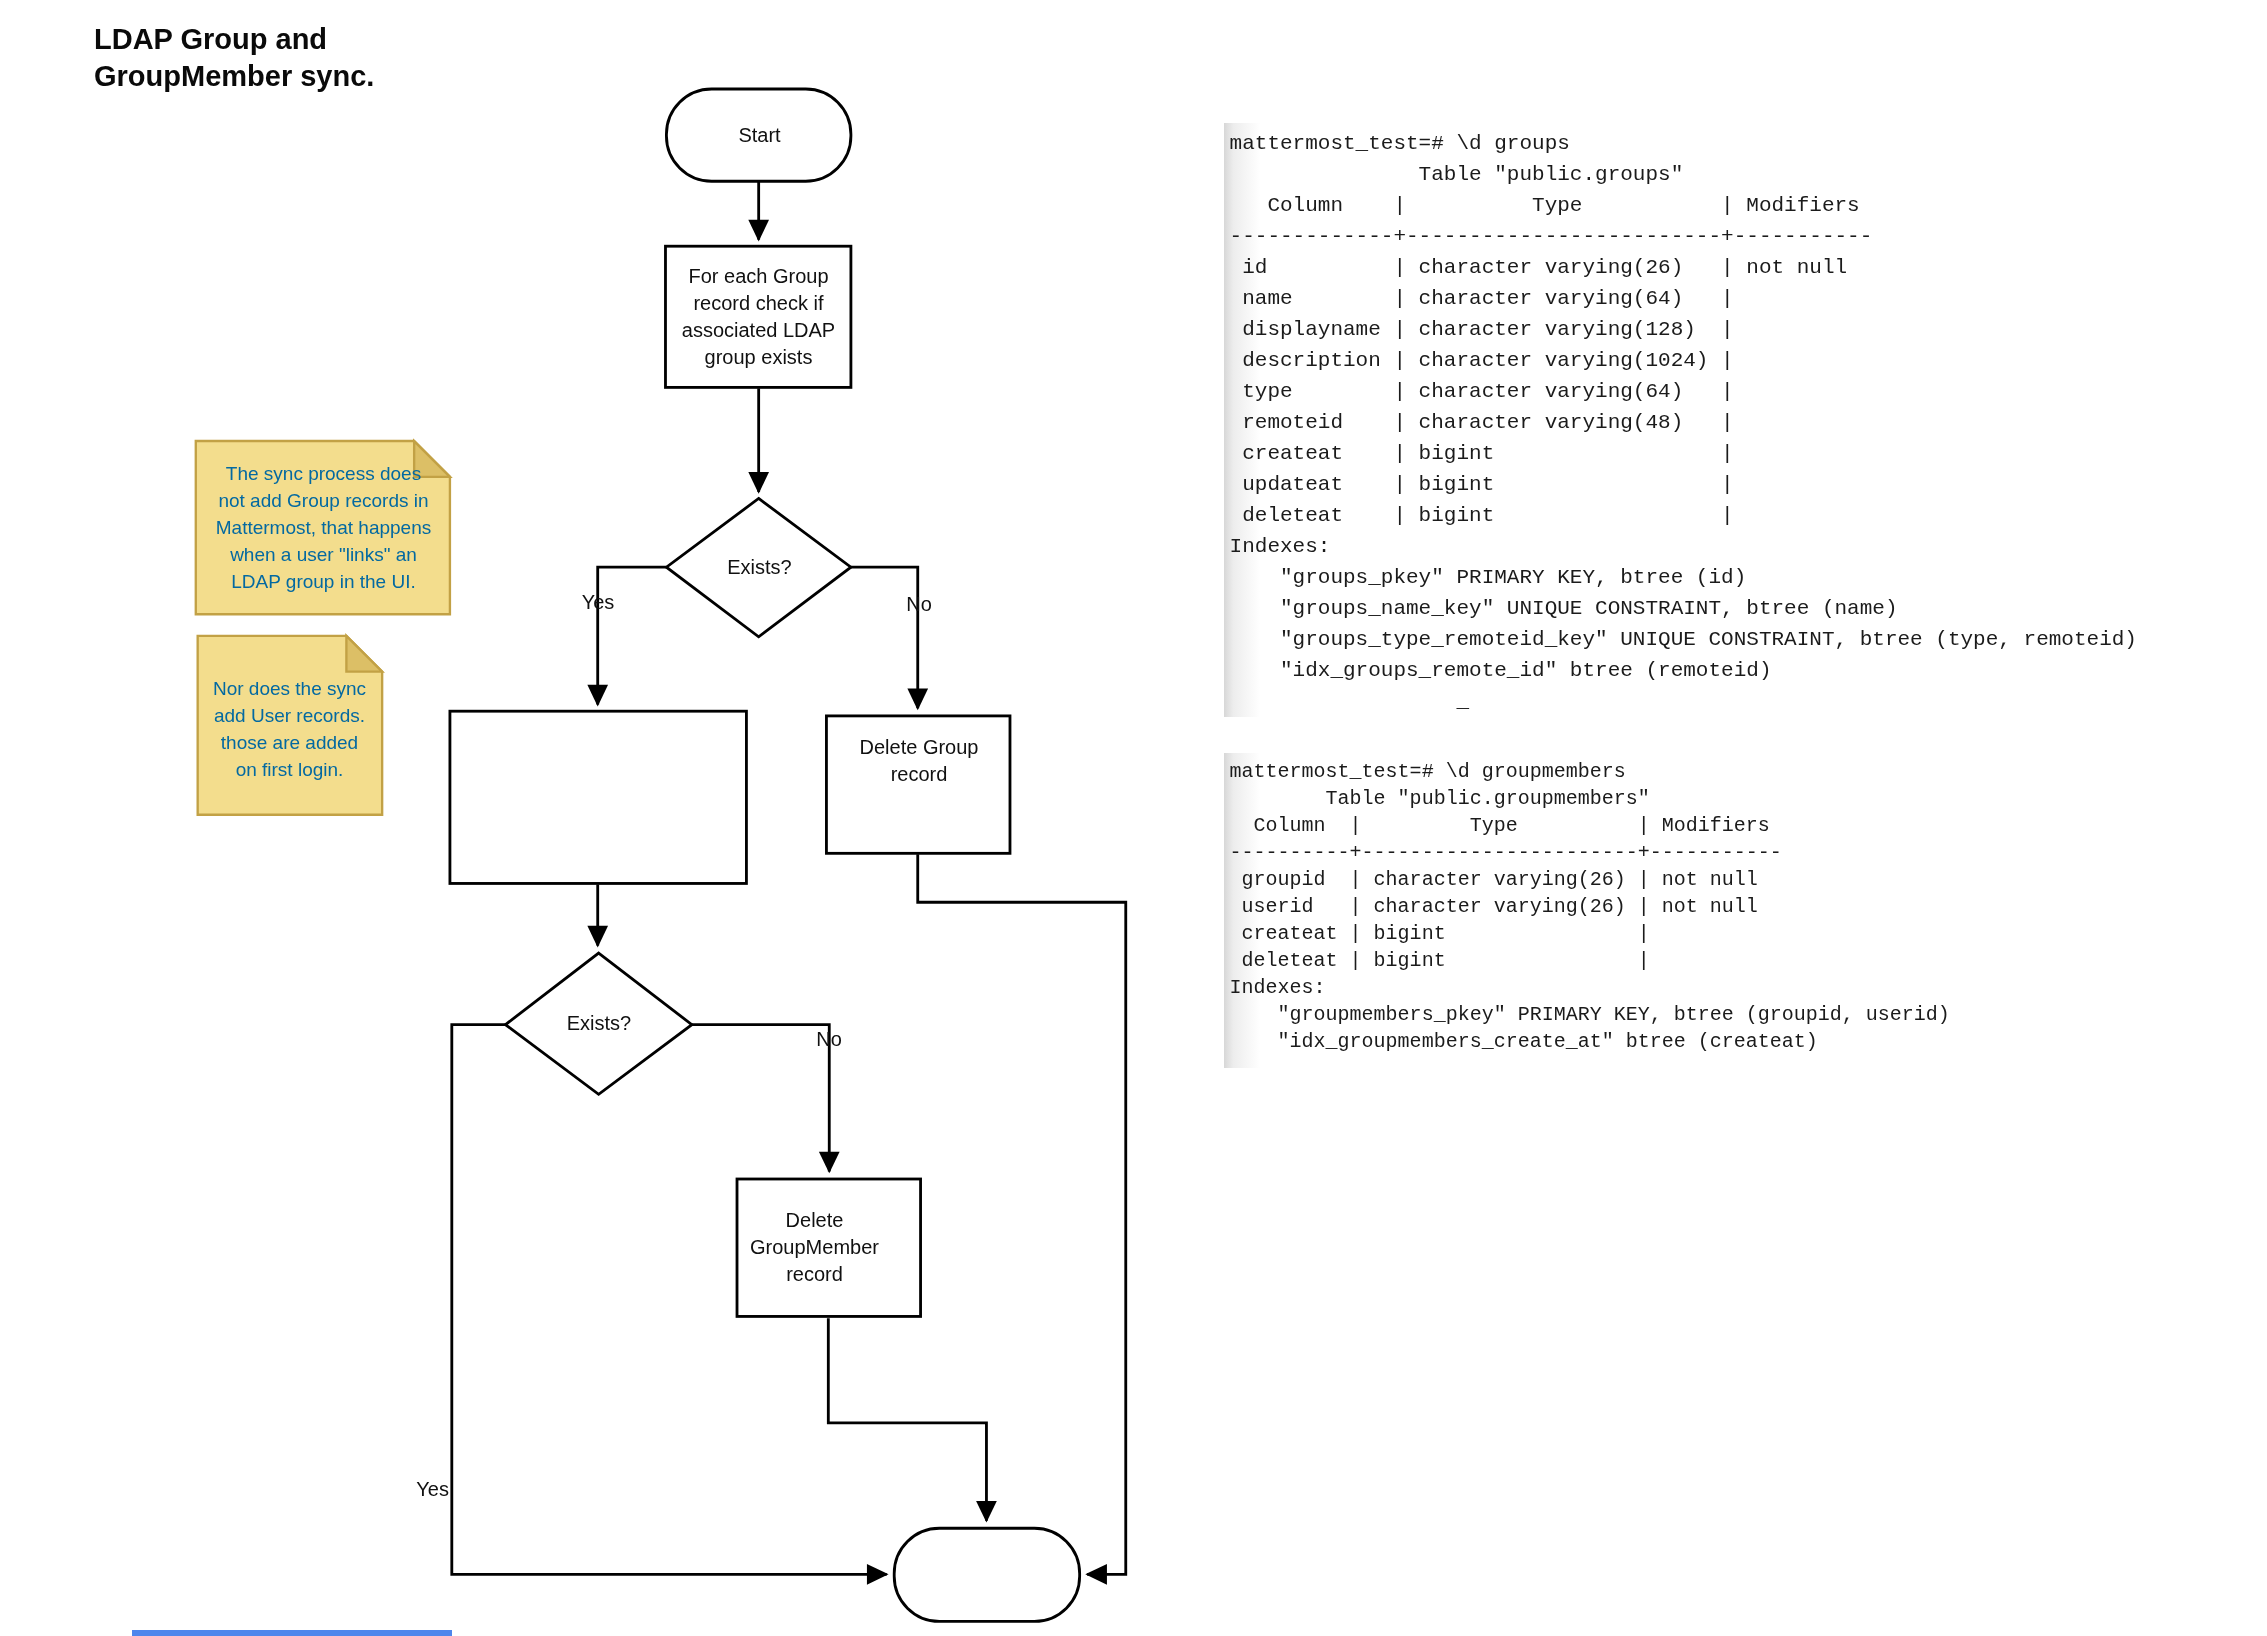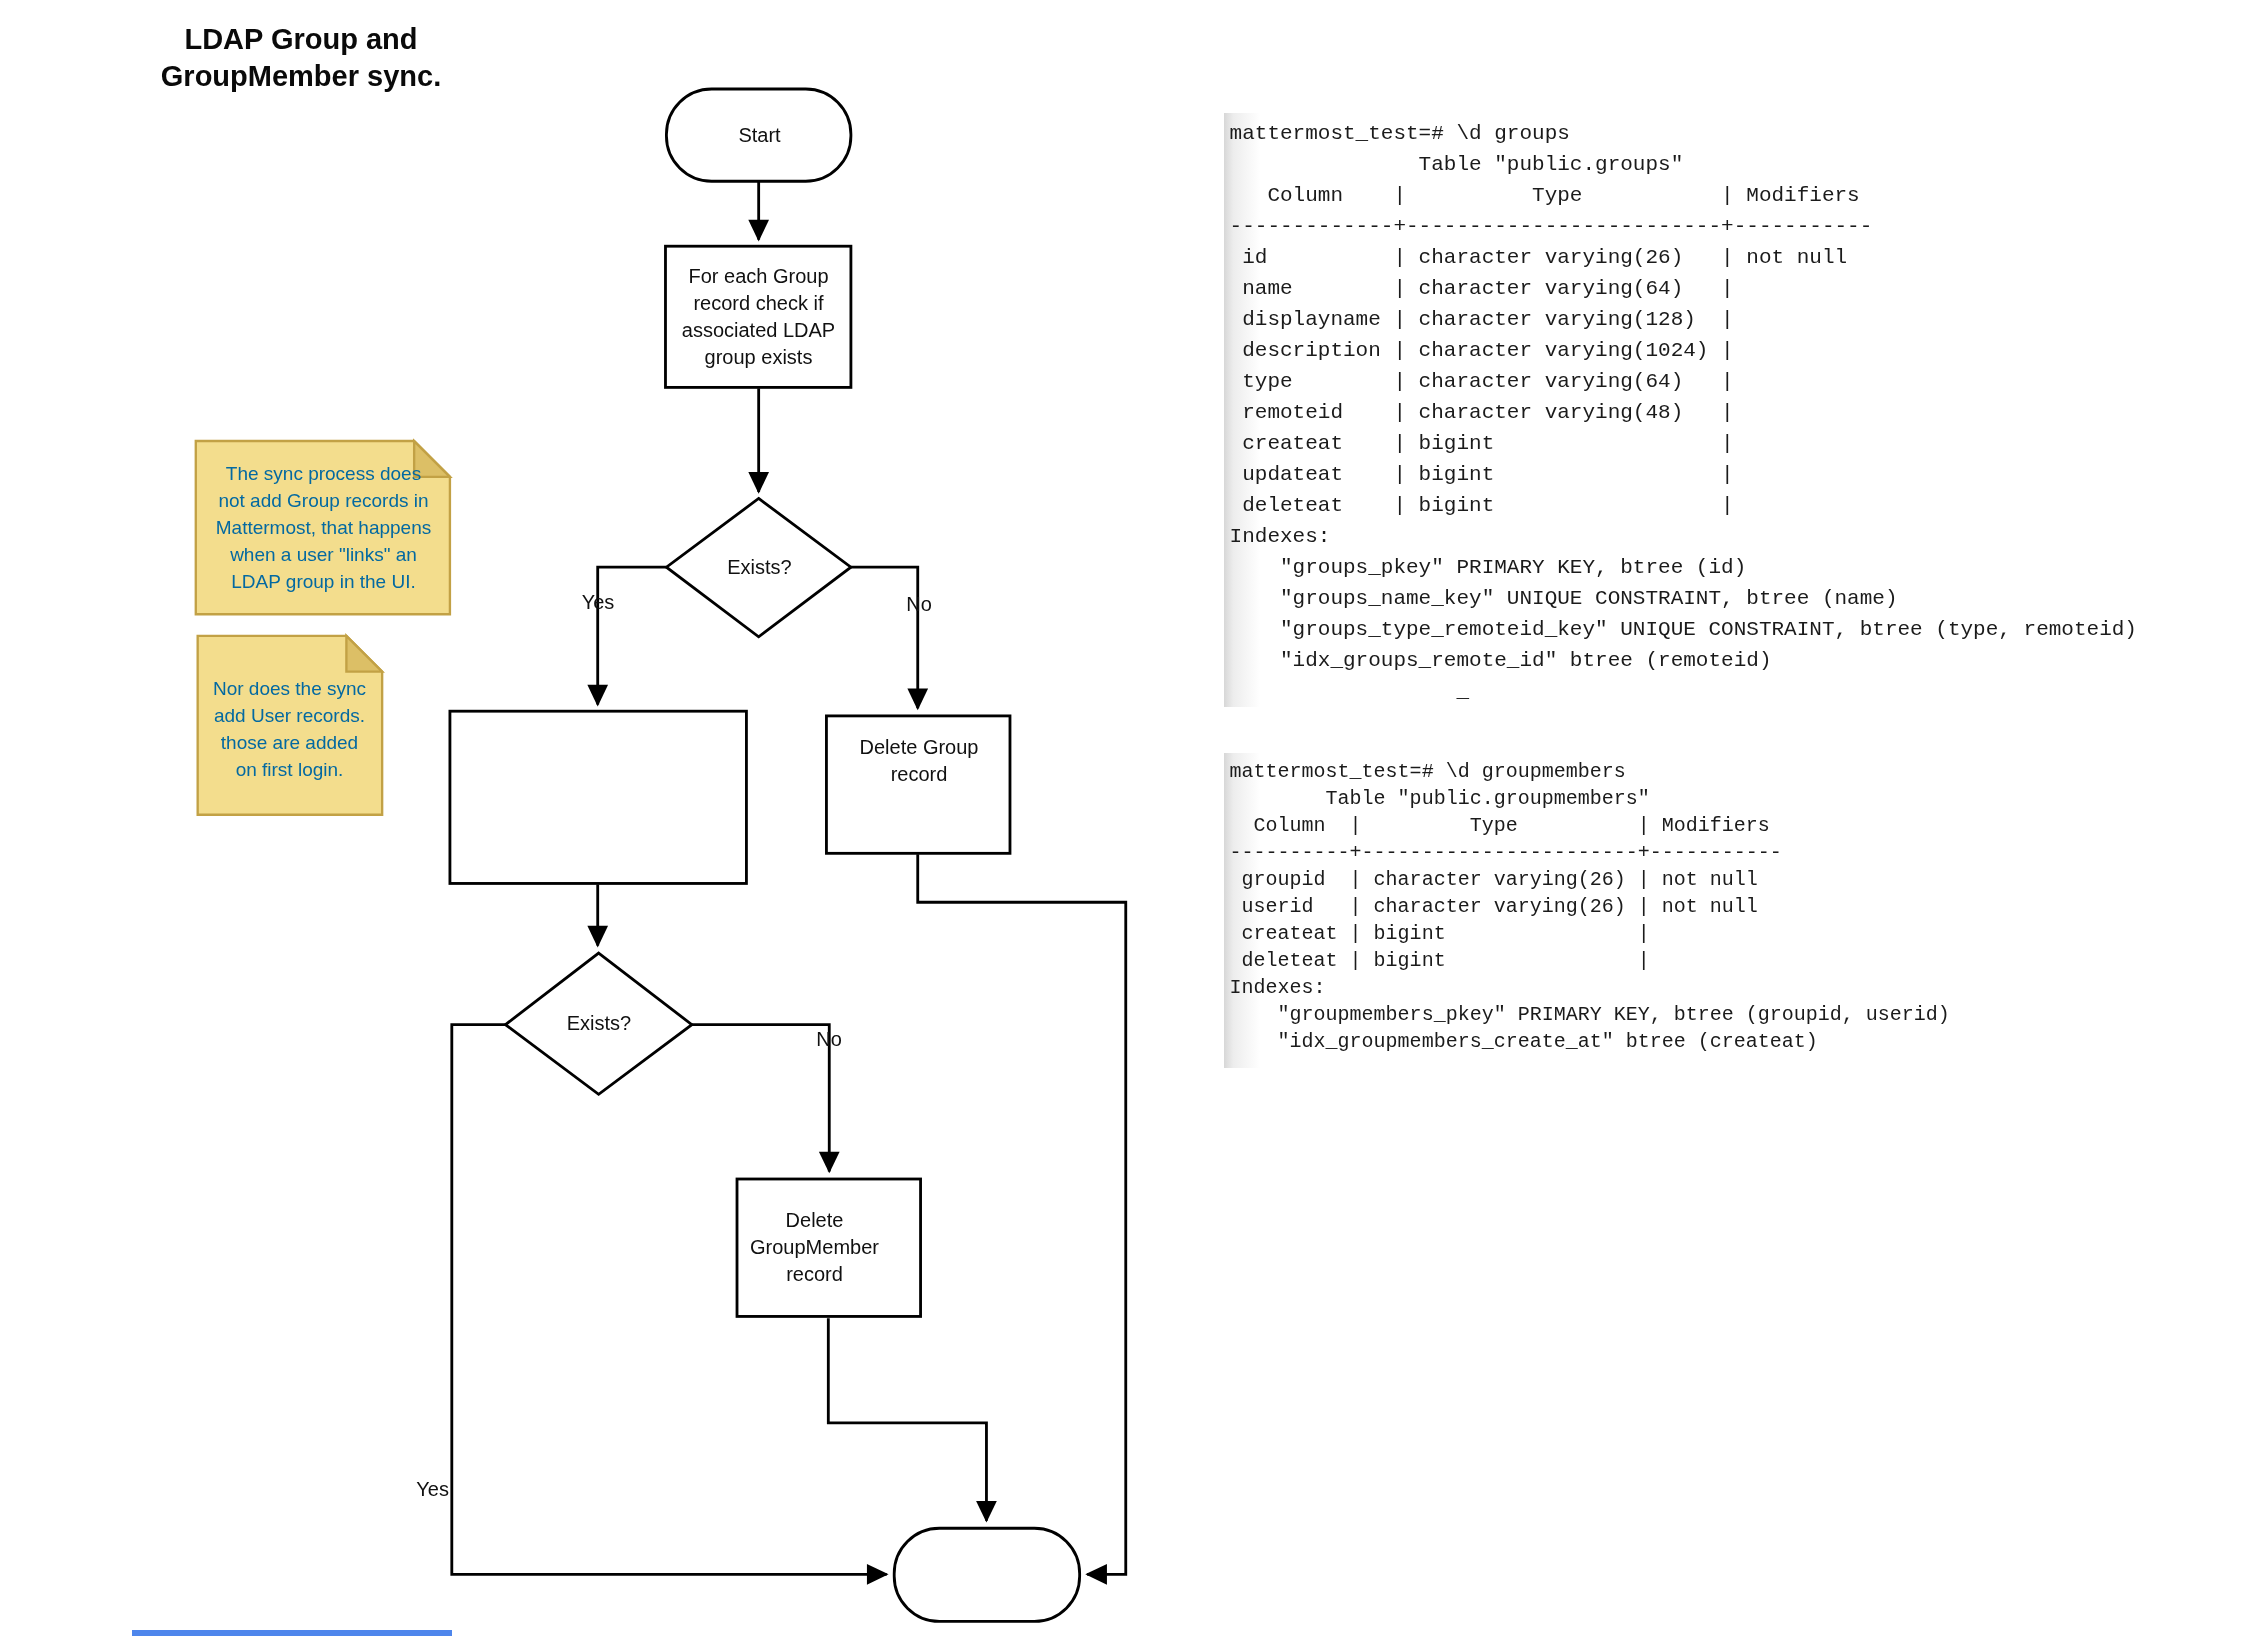--- a/index.html
+++ b/index.html
@@ -1,29 +1,29 @@
 <!DOCTYPE html>
 <html style="font-size:15px"><head>
 <meta charset="utf-8">
 <style>
   html,body{margin:0;padding:0;background:#ffffff;}
   .canvas{position:relative;width:2267px;height:1637px;background:#ffffff;overflow:hidden;
           font-family:"Liberation Sans",sans-serif;color:#111;}
   svg.flow{position:absolute;left:0;top:0;}
-  .title{position:absolute;left:94px;top:21px;width:414px;text-align:center;
+  .title{position:absolute;left:94px;top:21px;width:414px;text-align:left;
          font-size:29px;font-weight:bold;line-height:37px;white-space:pre-line;color:#0a0a0a;}
   .nlabel{position:absolute;display:flex;align-items:center;justify-content:center;
           text-align:center;font-size:20px;line-height:27px;white-space:pre-line;color:#111;}
   .edge-label{position:absolute;font-size:20px;color:#111;}
   .center{text-align:center;}
   .note-text{position:absolute;display:flex;align-items:center;justify-content:center;
              text-align:center;font-size:19px;line-height:27px;white-space:pre-line;color:#0369a1;}
   .term{position:absolute;font-family:"Liberation Mono",monospace;white-space:pre;color:#1b1b1b;
         background:linear-gradient(to right,#d7d7d7 0px,#ededed 9.4px,#ffffff 36px);}
-  .term1{left:1224px;top:113px;width:951px;font-size:21px;line-height:31px;padding:4.7px 0 0 5.6px;}
+  .term1{left:1224px;top:123px;width:951px;font-size:21px;line-height:31px;padding:4.7px 0 0 5.6px;}
   .term2{left:1224px;top:753px;width:753px;font-size:20px;line-height:27px;padding:4.7px 0 13px 5.6px;}
   .accent-bar{position:absolute;left:132px;top:1630px;width:320px;height:6.6px;background:#4e86ec;}
 </style>
 </head>
 <body>
 
 <div class="canvas">
 
   <svg class="flow" width="1186" height="1637" viewBox="0 0 1260 1738">
     <defs>

